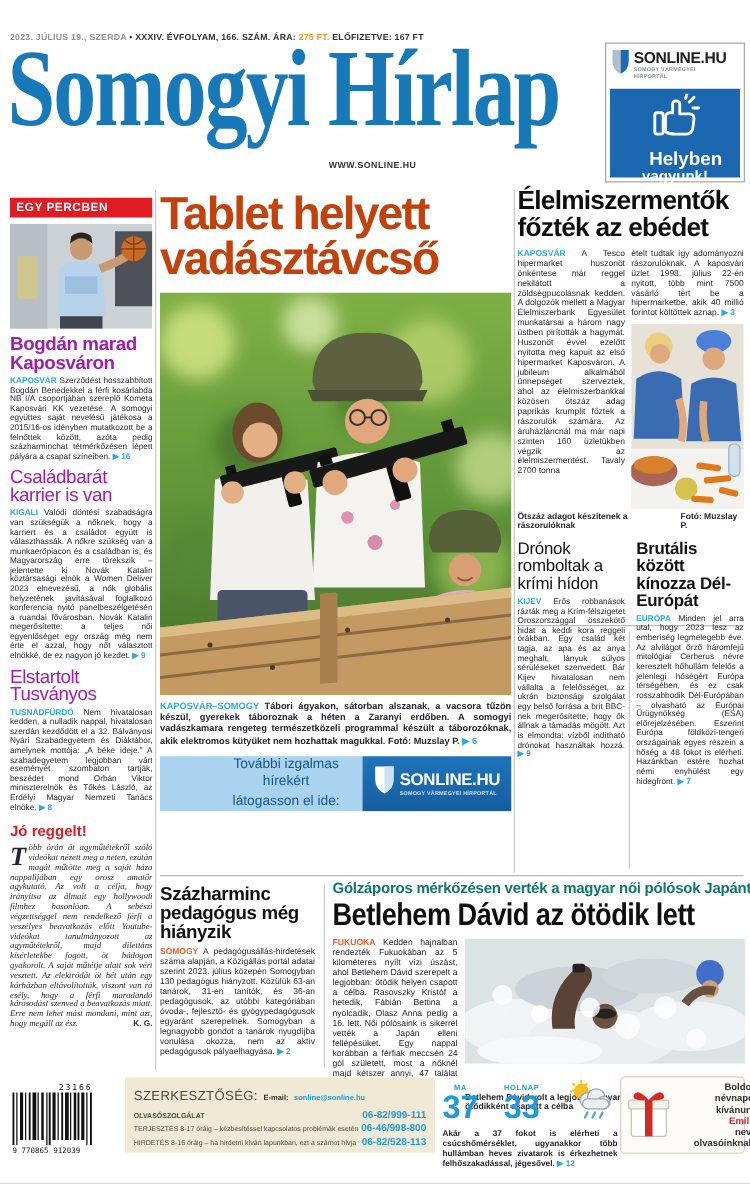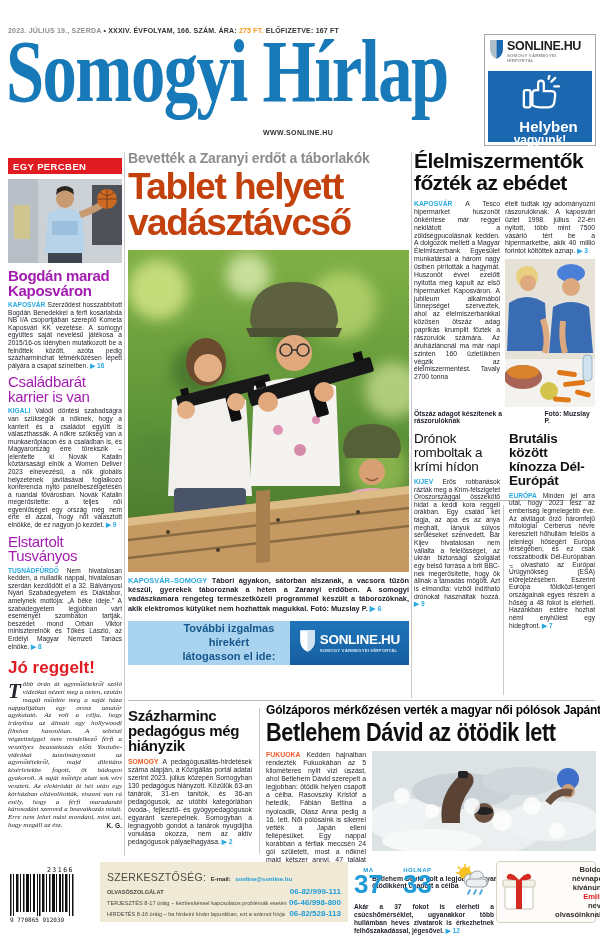--- a/index.html
+++ b/index.html
@@ -27,33 +27,33 @@
   .jt{text-align:justify;}
   .vdiv{position:absolute;width:1px;background:#c9c9c9;}
   .hdiv{position:absolute;height:1px;background:#b9b9b9;}
   
   .left-col{position:absolute;left:8px;top:158px;width:114px;overflow:hidden;}
   .section-label{background:#e11b22;color:#fff;font-weight:bold;font-size:9.5px;padding:3px 5px 2px;letter-spacing:.4px;}
   .mini-photo{margin-top:5px;width:114px;height:84px;}
   .mini-title{font-size:15px;font-weight:bold;line-height:.97;color:#a21caf;margin:6px 0 3px;letter-spacing:-.3px;}
   .mini-title.reg{font-weight:normal;}
   .mini-body{font-size:6.6px;line-height:1.15;color:#26242e;margin:0 0 6px;}
-  .op-title{font-size:17px;font-weight:bold;color:#e11b22;margin:8px 0 3px;}
+  .op-title{font-size:12px;font-weight:bold;color:#e11b22;margin:8px 0 3px;}
   .op-body{font-family:"Liberation Serif",serif;font-style:italic;font-size:7px;line-height:1.12;margin:0;color:#26242e;}
   .dropcap{float:left;font-size:21px;line-height:.8;font-weight:bold;padding:2px 2px 0 0;}
   .op-author{float:right;font-weight:bold;font-style:normal;font-family:"Liberation Sans",sans-serif;font-size:6.6px;}
   
   .mid-col{position:absolute;left:128px;top:150px;width:281px;}
   .kicker{color:#8c8c8c;font-weight:bold;font-size:14px;letter-spacing:-.2px;}
   .main-headline{font-size:37px;font-weight:900;letter-spacing:-1.5px;line-height:.98;color:#c2410c;margin:3px 0 0;}
   .main-photo{margin-top:8px;width:281px;height:322px;}
   .mid-caption{font-size:7.4px;font-weight:bold;line-height:1.28;margin-top:4px;}
   .banner{display:flex;margin-top:7px;height:44px;}
-  .banner-left{width:142px;background:#a9d3ee;color:#15578c;font-weight:bold;font-size:11px;
-               display:flex;flex-direction:column;justify-content:center;text-align:center;line-height:1.25;padding-left:40px;}
+  .banner-left{width:142px;background:#a9d3ee;color:#15578c;font-weight:normal;font-size:11px;
+               display:flex;flex-direction:column;justify-content:space-between;text-align:center;line-height:1.25;padding-left:40px;}
   .banner-right{width:139px;background:linear-gradient(180deg,#1f74ba,#155e9f);display:flex;align-items:center;justify-content:center;gap:4px;}
   .banner-brand{color:#fff;font-weight:bold;font-size:13.5px;letter-spacing:-.3px;line-height:1;}
   .banner-sub{color:#cfe2f2;font-weight:bold;font-size:4.3px;letter-spacing:.2px;margin-top:2px;}
   
   .right-col{position:absolute;left:414px;top:150px;width:181px;}
   .lead-title{font-size:21px;font-weight:900;line-height:1.05;letter-spacing:-.6px;color:#0f0f0f;margin:0;}
   .lead-cols{display:flex;gap:5px;margin-top:6px;}
   .lead-c1{width:86px;font-size:6.8px;line-height:1.16;}
   .lead-c2{width:90px;font-size:6.8px;line-height:1.16;}
   .lead-photo{width:90px;height:148px;margin-top:4px;}
@@ -61,21 +61,21 @@
   .subrow{display:flex;gap:9px;margin-top:8px;}
   .subart{width:86px;}
   .sub-title{font-size:13.5px;line-height:1.03;color:#121212;margin:0 0 4px;letter-spacing:-.2px;}
   .sub-title.bold{font-weight:bold;}
   .sub-body{font-size:6.6px;line-height:1.16;margin:0;}
   
   .b-left{position:absolute;left:128px;top:708px;width:124px;}
   .b-left-title{font-size:15px;font-weight:bold;line-height:1;letter-spacing:-.3px;color:#121212;margin:0 0 5px;}
   .b-left-body{font-size:6.8px;line-height:1.18;margin:0;}
   .b-main{position:absolute;left:266px;top:703px;width:330px;}
-  .b-kicker{color:#000000;font-weight:bold;font-size:12px;letter-spacing:-.2px;white-space:nowrap;}
+  .b-kicker{color:#0f766e;font-weight:bold;font-size:12px;letter-spacing:-.2px;white-space:nowrap;}
   .b-headline{font-size:25px;font-weight:900;letter-spacing:-.5px;color:#0f0f0f;margin:1px 0 4px;
               transform:scaleX(.87);transform-origin:left top;white-space:nowrap;}
   .b-flex{display:flex;gap:6px;}
   .b-body{width:100px;font-size:6.9px;line-height:1.17;}
   .b-photo{width:224px;height:100px;}
   .b-cap{display:flex;justify-content:space-between;font-size:6.9px;font-weight:bold;margin-top:3px;margin-left:106px;}
   
   .barcode-wrap{position:absolute;left:8px;top:864px;}
   .f-edit{position:absolute;left:100px;top:862px;width:248px;height:60px;background:#efe9d5;padding:5px 7px;box-sizing:border-box;}
   .f-edit-title{font-size:10.5px;color:#4a4a44;letter-spacing:.3px;display:inline;}
@@ -200,21 +200,20 @@
         <rect x="54" y="10" width="1.5" height="38"></rect>
           <rect x="57" y="10" width="2.5" height="38"></rect>
         <rect x="61" y="10" width="1" height="42"></rect>
           <rect x="64" y="10" width="1.5" height="42"></rect>
       </g>
       <text x="2" y="58" font-size="6" font-family="DejaVu Sans Mono, monospace" fill="#111">9 770865 912039</text>
     </svg>
   </div>
 
   <div class="mid-col">
-    <div class="kicker">Bevették a Zaranyi erdőt a táborlakók</div>
     <div class="main-headline">
       <div>Tablet helyett</div>
       <div>vadásztávcső</div>
     </div>
 
     <div class="main-photo">
       <svg width="281" height="322" viewBox="0 0 281 322">
         <defs>
           <linearGradient id="forest" x1="0" y1="0" x2="0" y2="1">
             <stop offset="0" stop-color="#7fb045"></stop>

